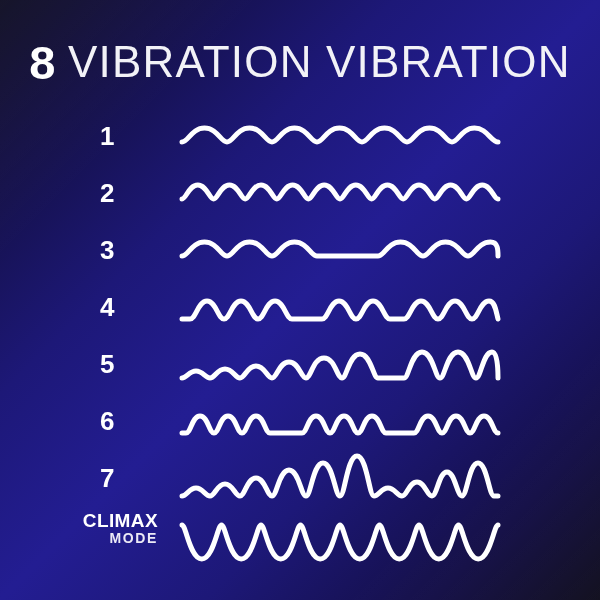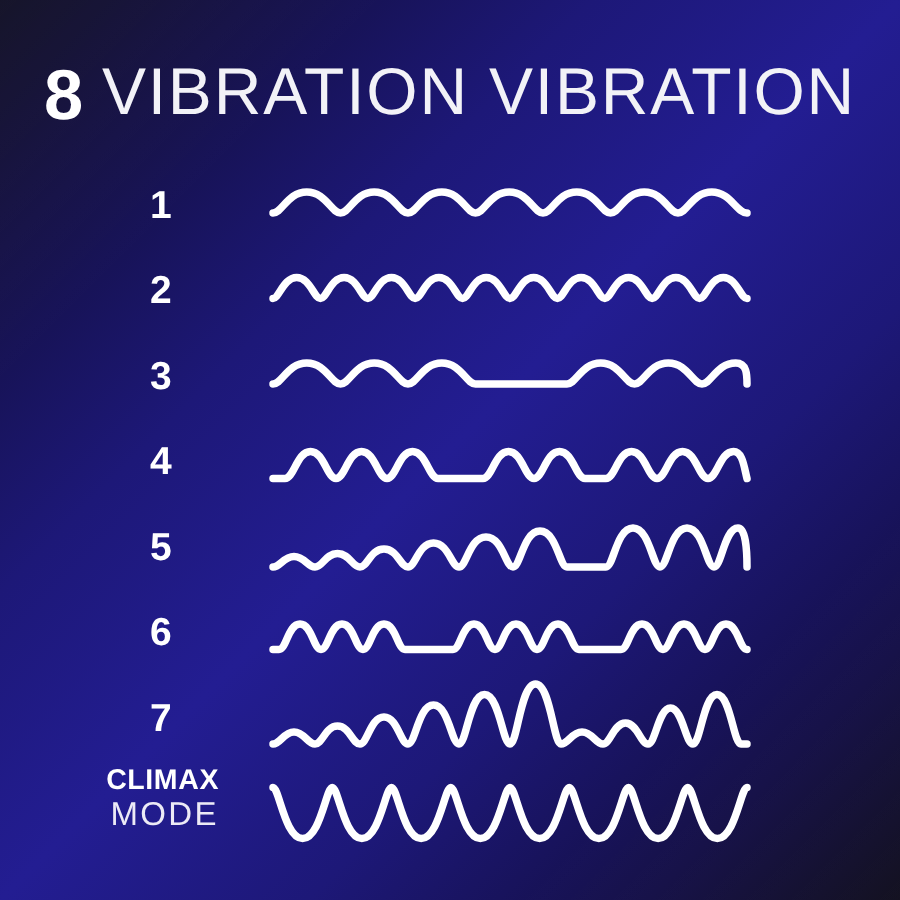--- a/index.html
+++ b/index.html
@@ -114,37 +114,37 @@
     stroke-linecap: round;
     stroke-linejoin: round;
   }
 
   
   .row.climax {
     height: 66px;
   }
   .climax-label {
     position: absolute;
-    left: 20px;
+    left: 32px;
     top: 4px;
     width: 126px;
     text-align: right;
     line-height: 1.05;
   }
   .climax-word {
     display: block;
     font-size: 19px;
     font-weight: 700;
     color: #ffffff;
     letter-spacing: 0.4px;
   }
   .climax-mode {
     display: block;
-    font-size: 22px;
-    font-weight: 400;
+    font-size: 14px;
+    font-weight: 700;
     color: #eceaf6;
     letter-spacing: 1.6px;
   }
   .row.climax .row-wave { height: 66px; }
   .row.climax .row-wave svg { height: 66px; }
 </style>
 </head>
 <body>
 
 <div id="poster">

